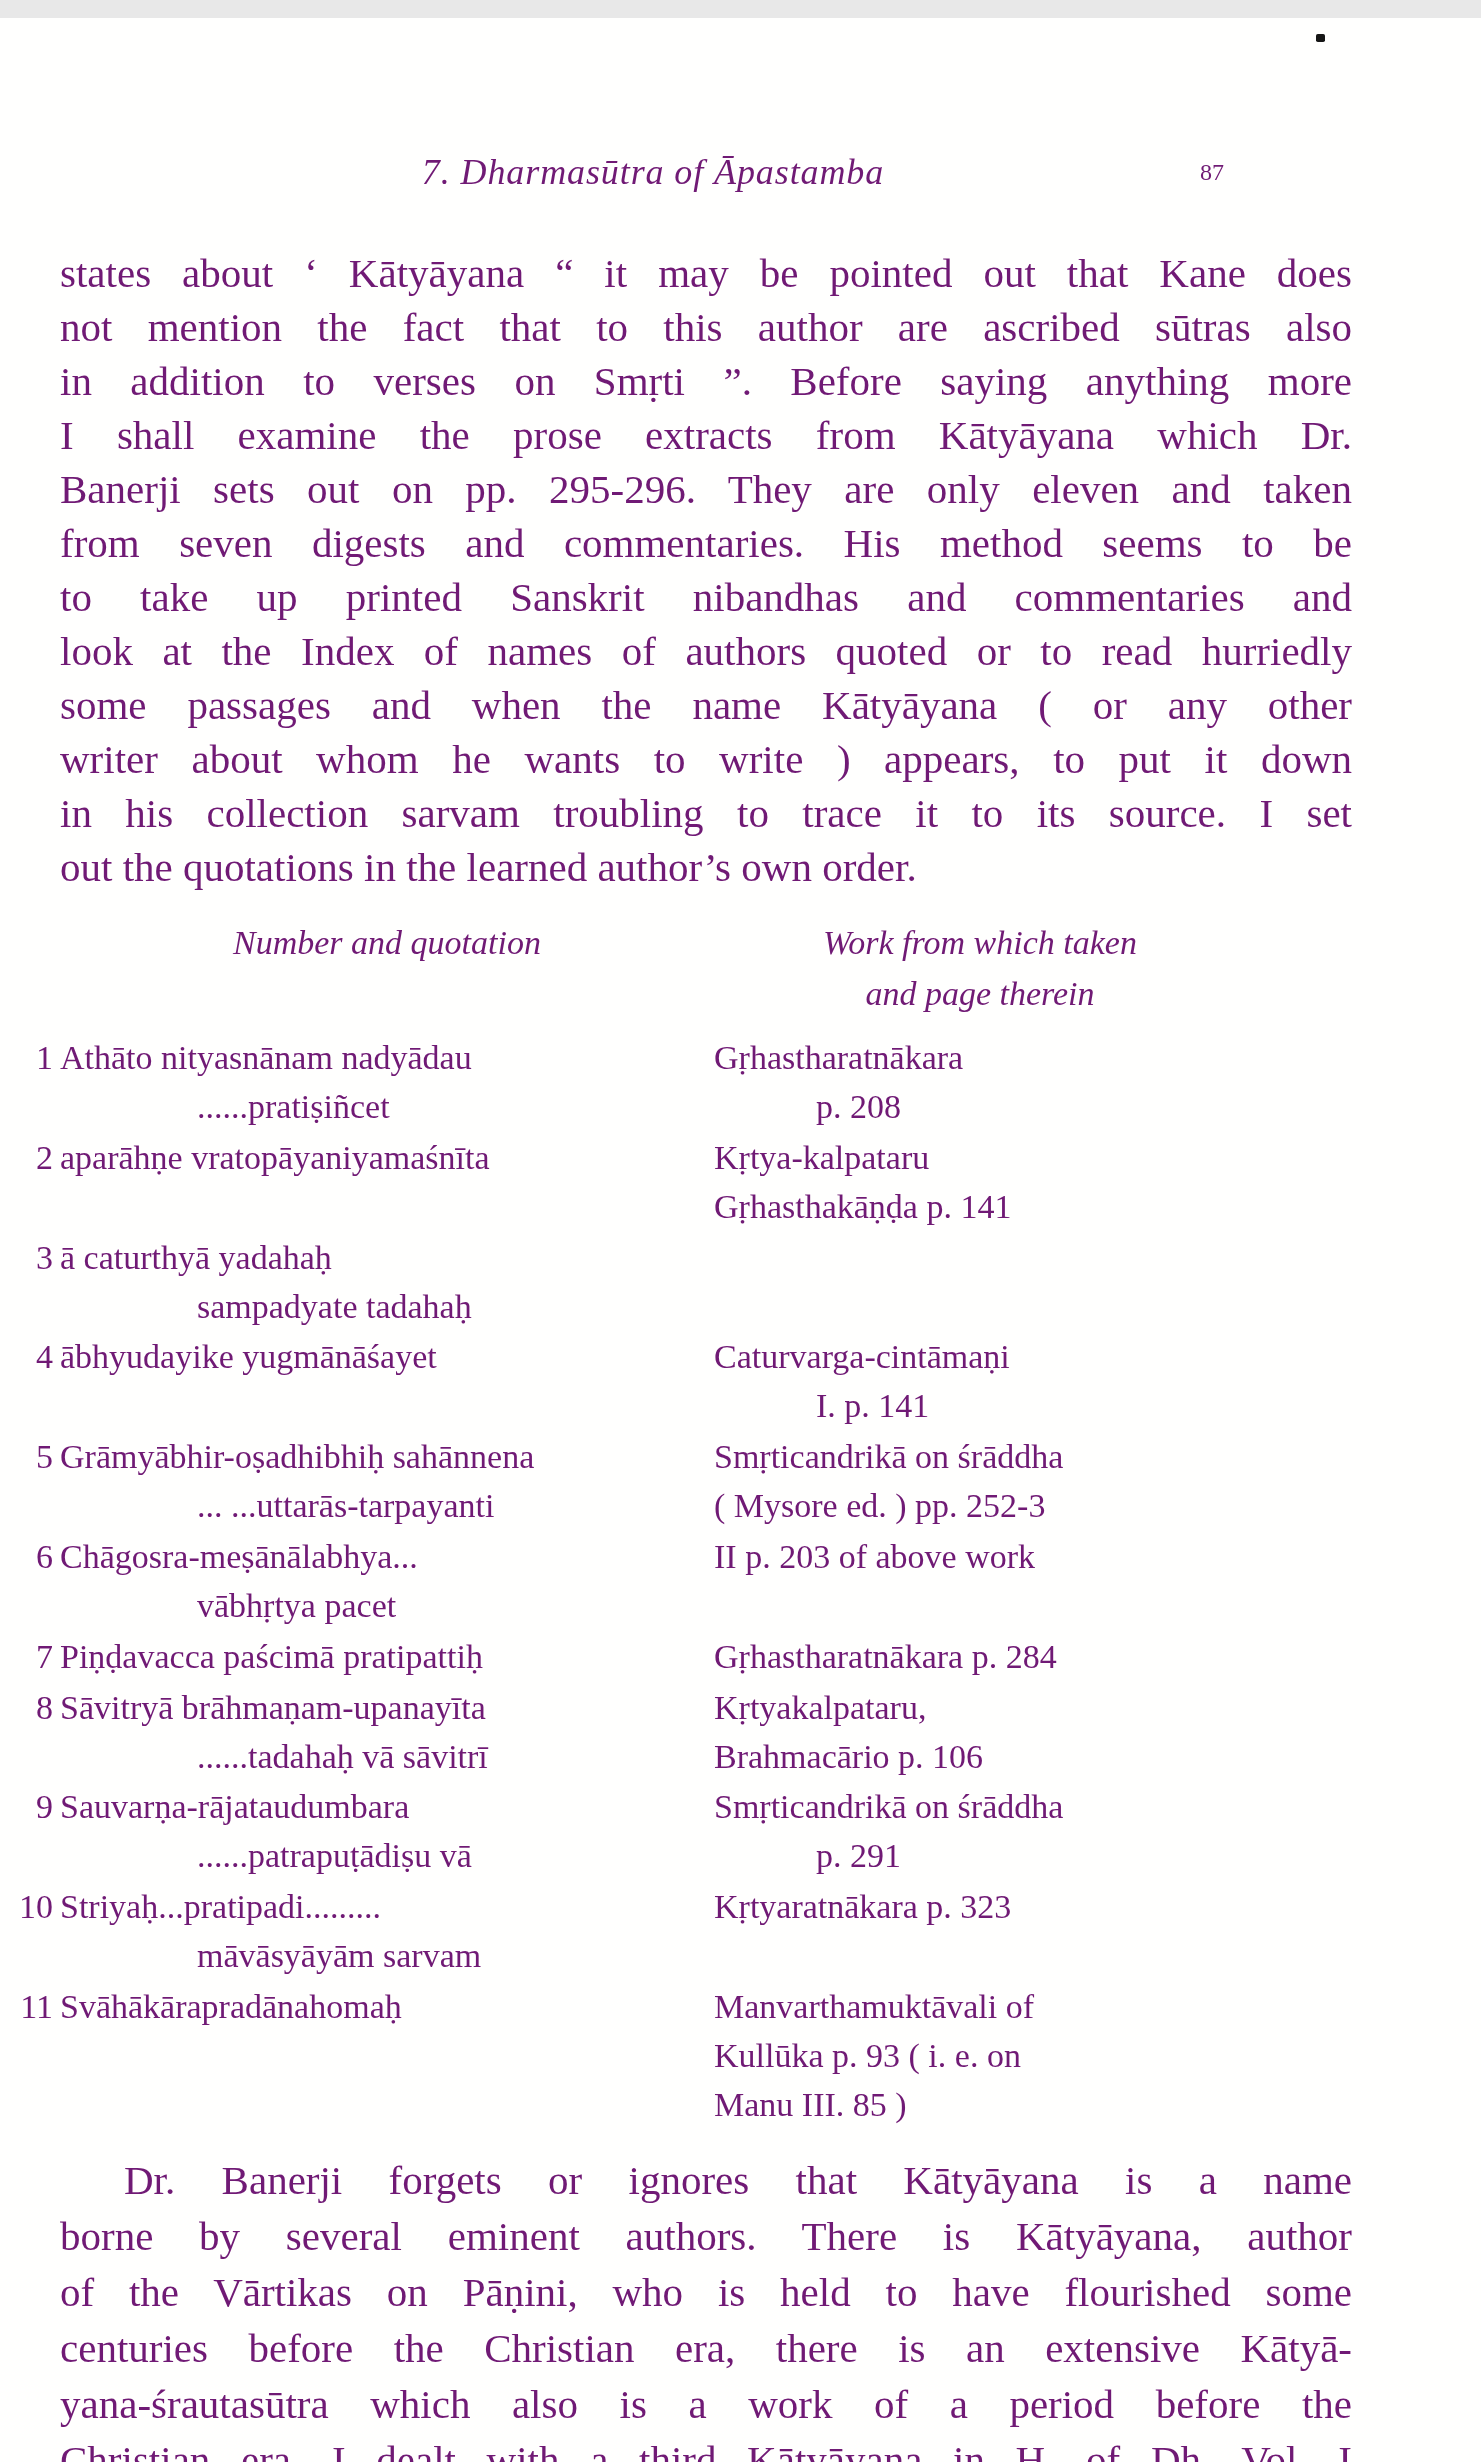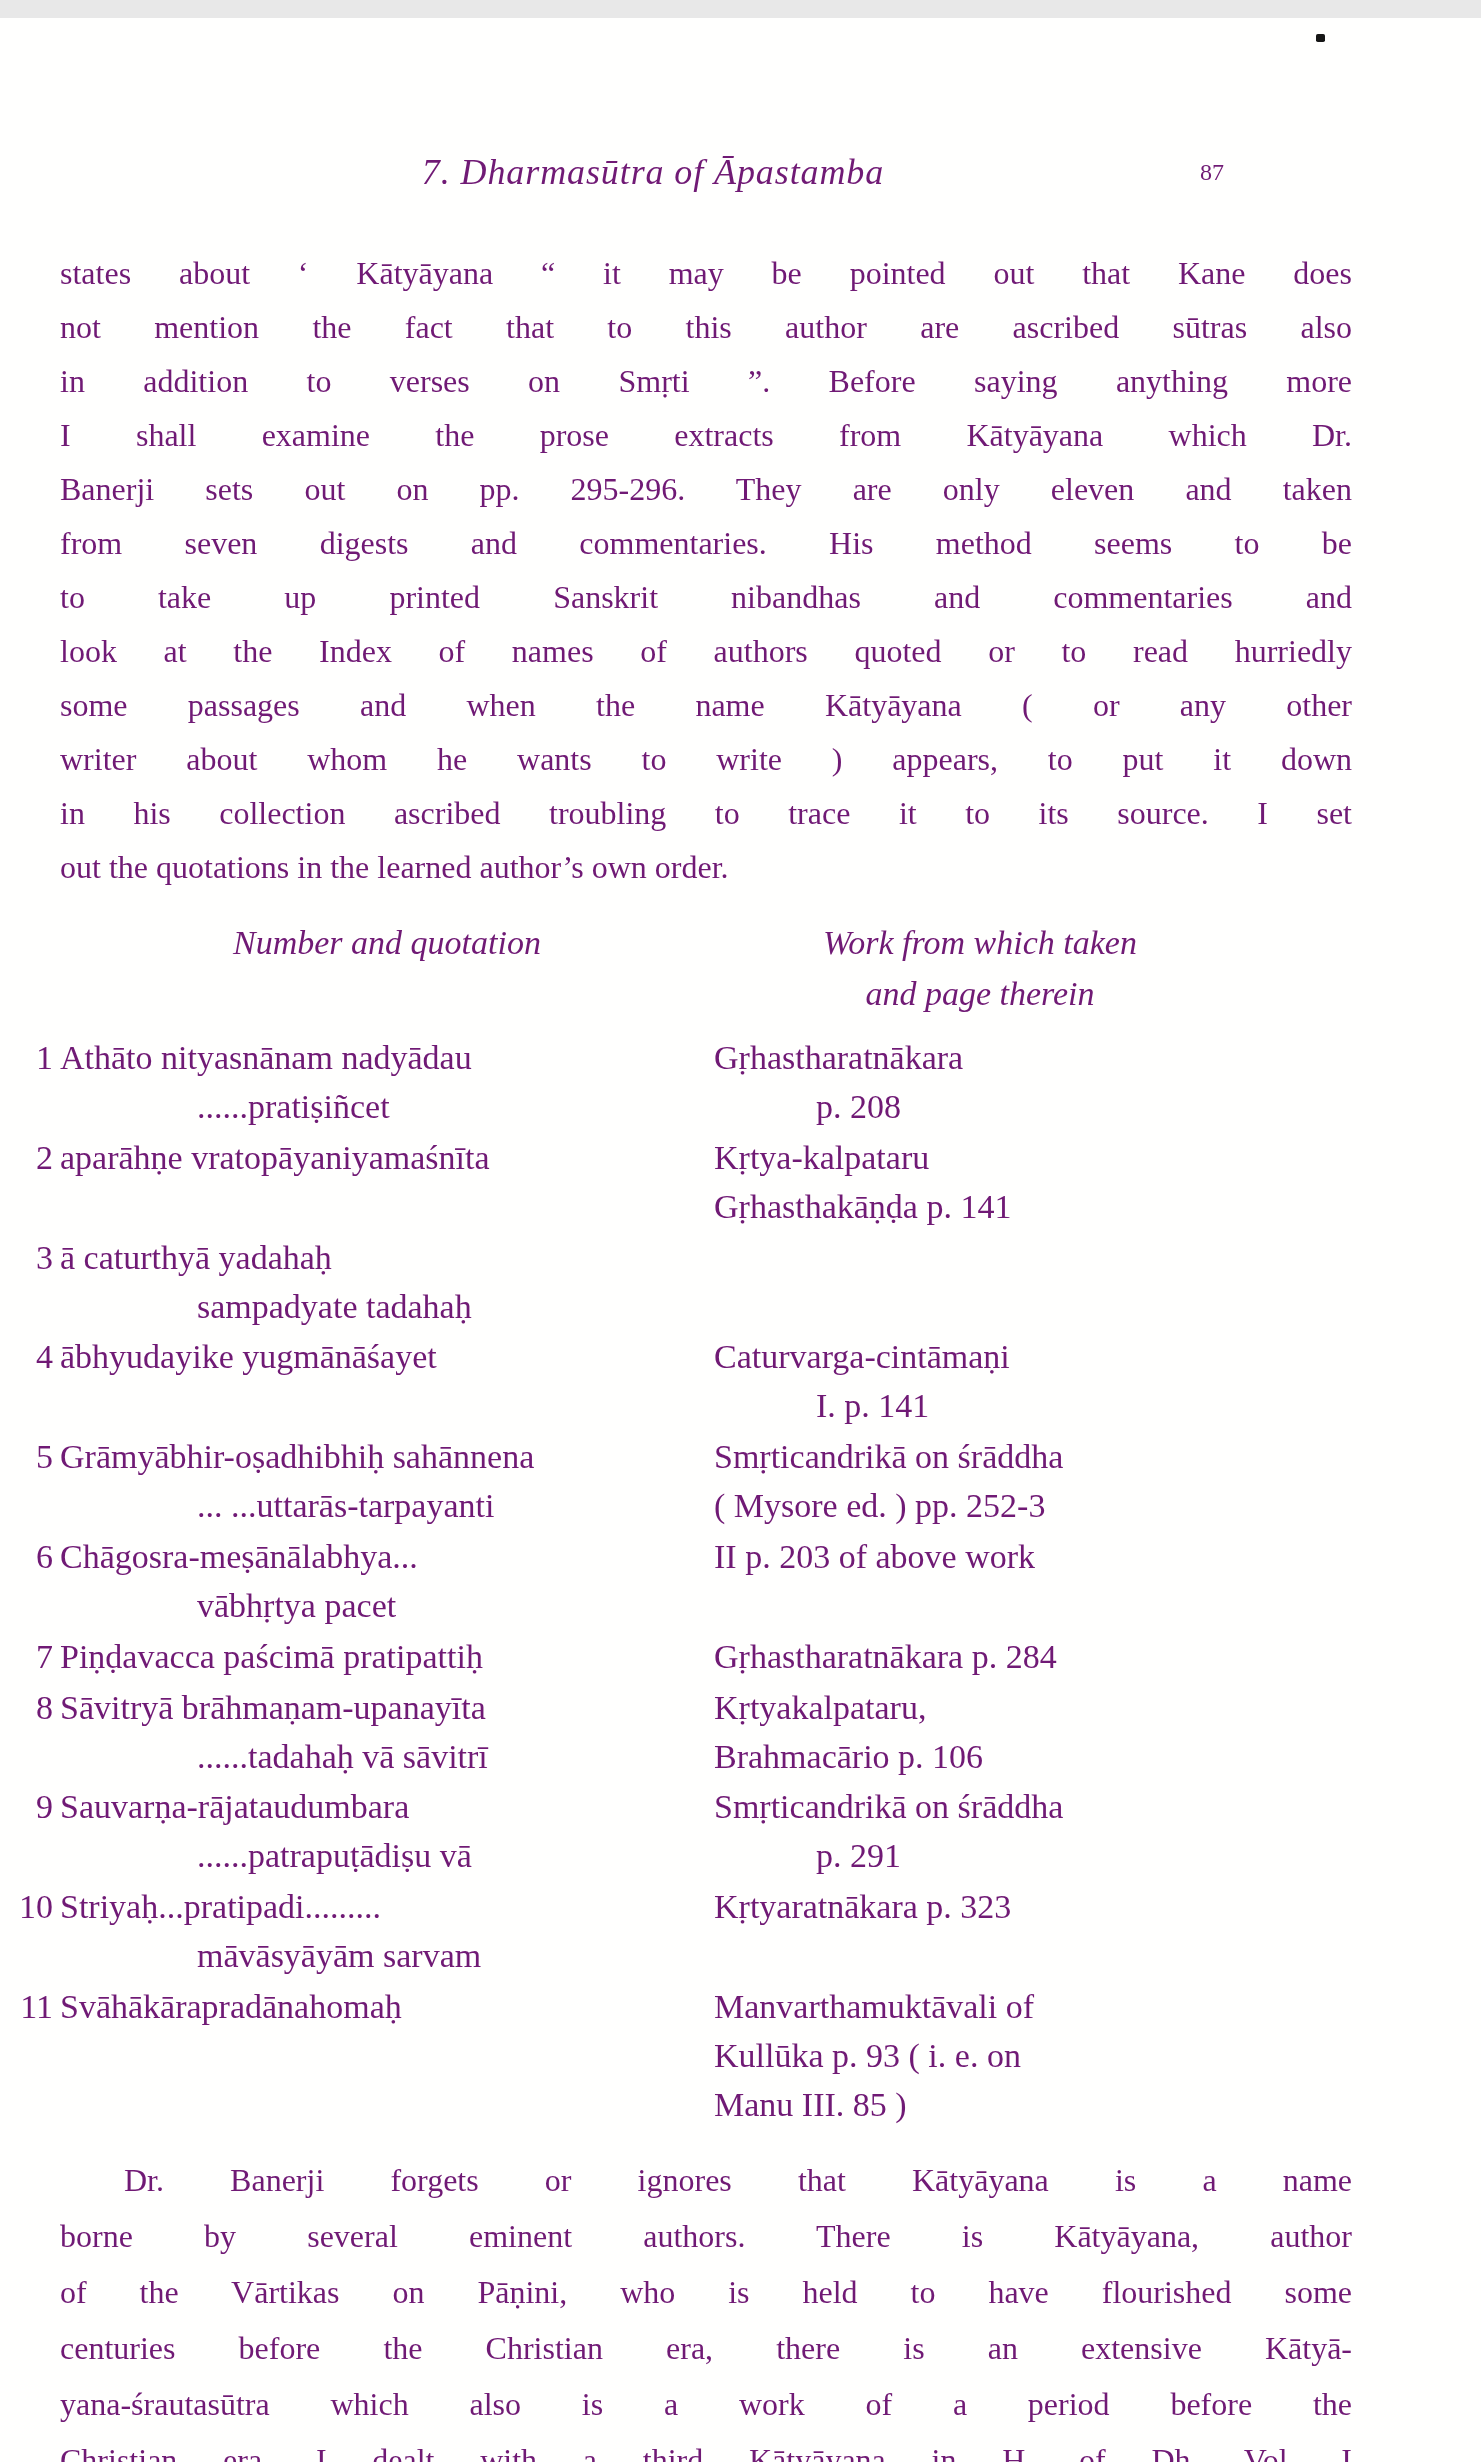--- a/index.html
+++ b/index.html
@@ -20,21 +20,21 @@
   .title {
     display:block; text-align:center;
     font-style:italic; font-size:36px;
     transform:translateX(-53px);
     letter-spacing:0.9px;
   }
   .pagenum { position:absolute; right:128px; top:0; font-size:24px; font-style:normal; }
 
   .para { margin-top:51px; }
   .line {
-    font-size:32px; line-height:54px;
+    font-size:41px; line-height:54px;
     text-align:justify; text-align-last:justify;
     white-space:normal;
   }
   .para1 .line:last-child { text-align-last:left; }
   .para2 { margin-top:23px; }
   .para2 .line:first-child { text-indent:64px; }
   .para2 .line { line-height:56px; }
 
   .qtable { margin-top:23px; }
   .thead { display:flex; font-style:italic; font-size:34px; line-height:51px; margin-bottom:14px; }
@@ -67,21 +67,21 @@
       <div class="line">states about ‘ Kātyāyana “ it may be pointed out that Kane does</div>
       <div class="line">not mention the fact that to this author are ascribed sūtras also</div>
       <div class="line">in addition to verses on Smṛti ”.  Before saying anything more</div>
       <div class="line">I shall examine the prose extracts from Kātyāyana which Dr.</div>
       <div class="line">Banerji sets out on pp. 295-296.  They are only eleven and taken</div>
       <div class="line">from seven digests and commentaries.  His method seems to be</div>
       <div class="line">to take up printed Sanskrit nibandhas and commentaries and</div>
       <div class="line">look at the Index of names of authors quoted or to read hurriedly</div>
       <div class="line">some passages and when the name Kātyāyana ( or any other</div>
       <div class="line">writer about whom he wants to write ) appears, to put it down</div>
-      <div class="line">in his collection ascribed troubling to trace it to its source.  I set</div>
+      <div class="line">in his collection sarvam troubling to trace it to its source.  I set</div>
       <div class="line">out the quotations in the learned author’s own order.</div>
     </div>
 
   <div class="qtable">
     <div class="thead">
       <div class="th-q">Number and quotation</div>
       <div class="th-w">
         <div>Work from which taken</div>
         <div>and page therein</div>
       </div>

